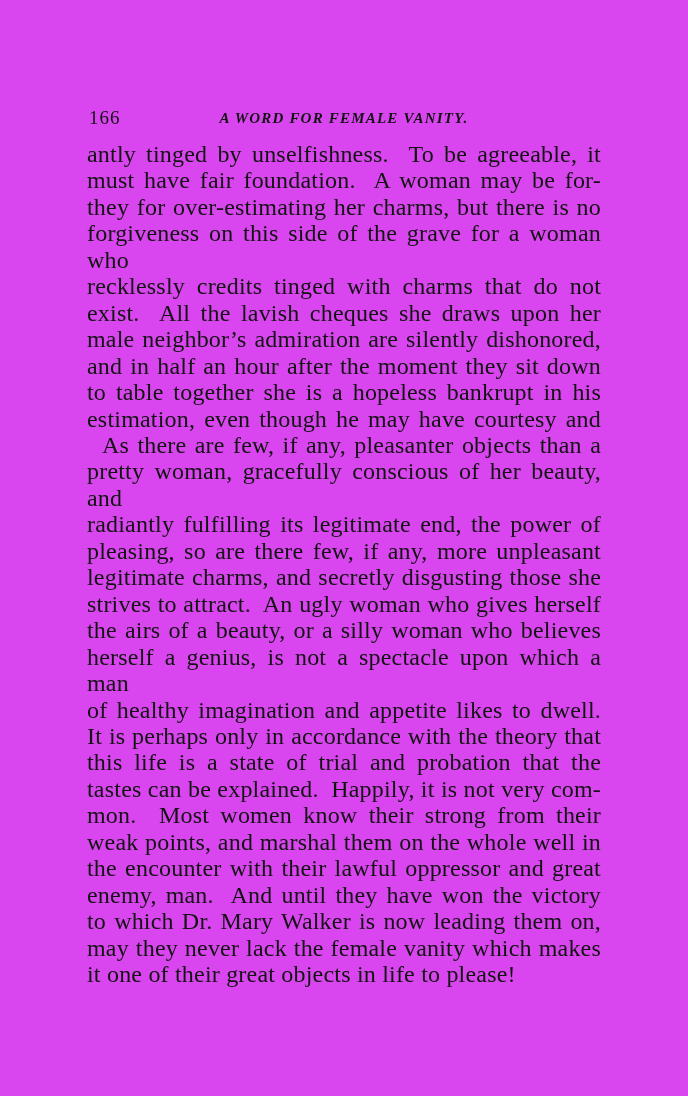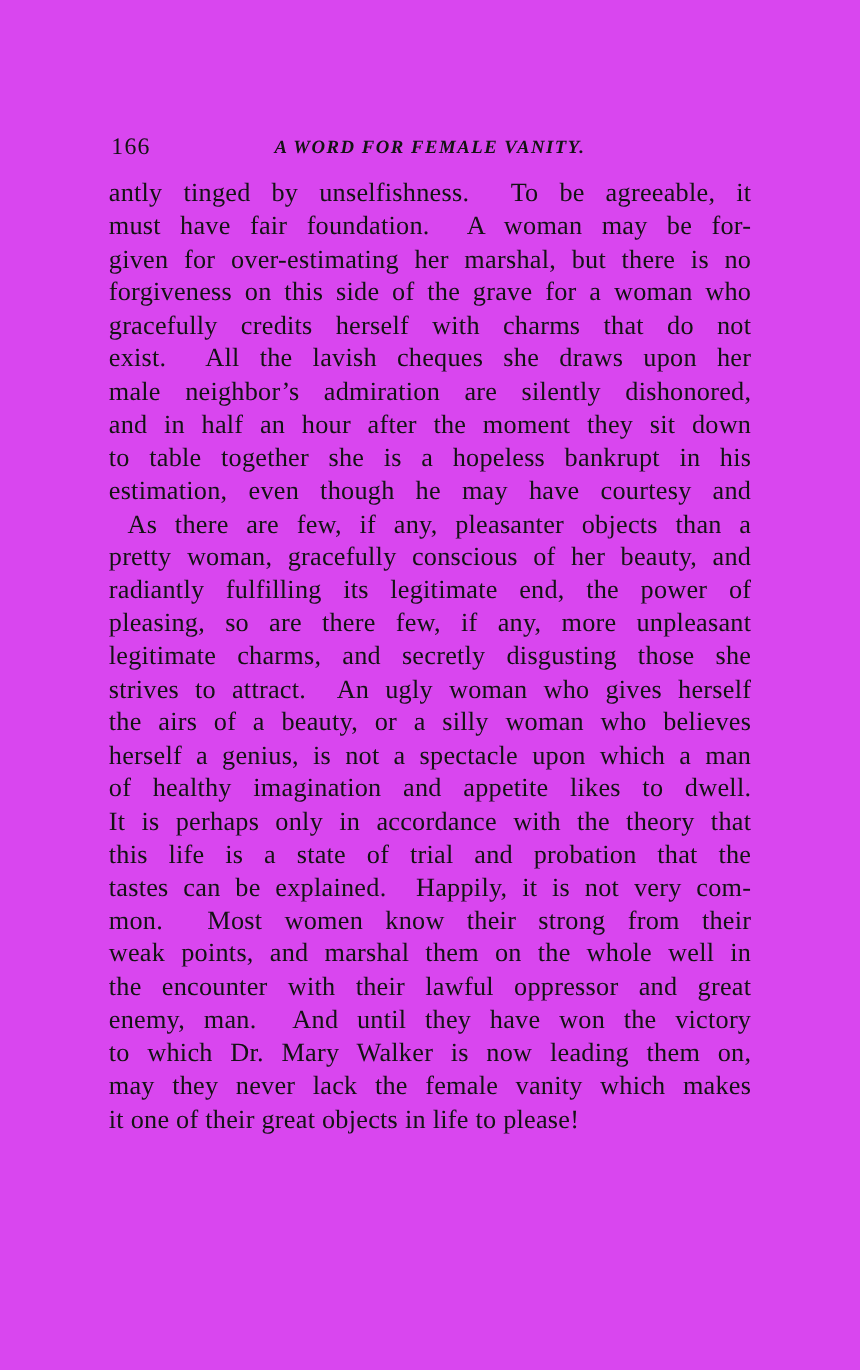--- a/index.html
+++ b/index.html
@@ -41,21 +41,21 @@
     font-style: italic;
     font-weight: bold;
     letter-spacing: 1.2px;
     font-size: 15px;
   }
   .body-text {
     margin-top: 11px;
   }
   .para { margin: 0; }
   .line {
-    font-size: 21px;
+    font-size: 24px;
     line-height: 26.45px;
     text-align: justify;
     text-align-last: justify;
     white-space: pre-wrap;
     letter-spacing: 0.2px;
   }
   .line.last {
     text-align-last: left;
   }
   .line.indent {
@@ -69,23 +69,23 @@
   <div class="page-content">
     <div class="running-header">
       <span class="page-number">166</span>
       <div class="header-title">A WORD FOR FEMALE VANITY.</div>
     </div>
     <div class="body-text">
 
     <div class="para">
           <div class="line">antly tinged by unselfishness.  To be agreeable, it</div>
           <div class="line">must have fair foundation.  A woman may be for-</div>
-          <div class="line">given for over-estimating her marshal, but there is no</div>
+          <div class="line">they for over-estimating her charms, but there is no</div>
           <div class="line">forgiveness on this side of the grave for a woman who</div>
-          <div class="line">gracefully credits herself with charms that do not</div>
+          <div class="line">recklessly credits tinged with charms that do not</div>
           <div class="line">exist.  All the lavish cheques she draws upon her</div>
           <div class="line">male neighbor’s admiration are silently dishonored,</div>
           <div class="line">and in half an hour after the moment they sit down</div>
           <div class="line">to table together she is a hopeless bankrupt in his</div>
           <div class="line">estimation, even though he may have courtesy and</div>
         </div>
         <div class="para">
           <div class="line indent">As there are few, if any, pleasanter objects than a</div>
           <div class="line">pretty woman, gracefully conscious of her beauty, and</div>
           <div class="line">radiantly fulfilling its legitimate end, the power of</div>

